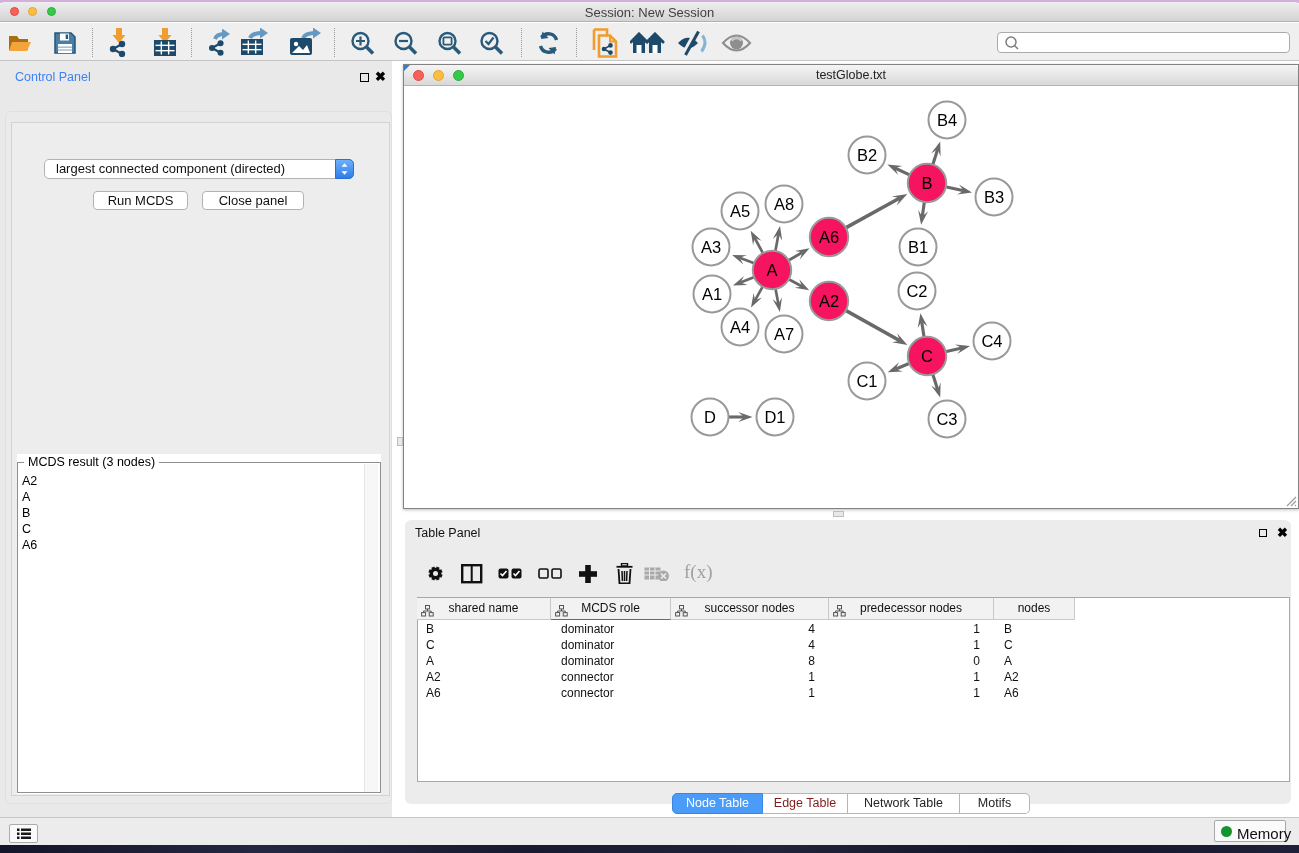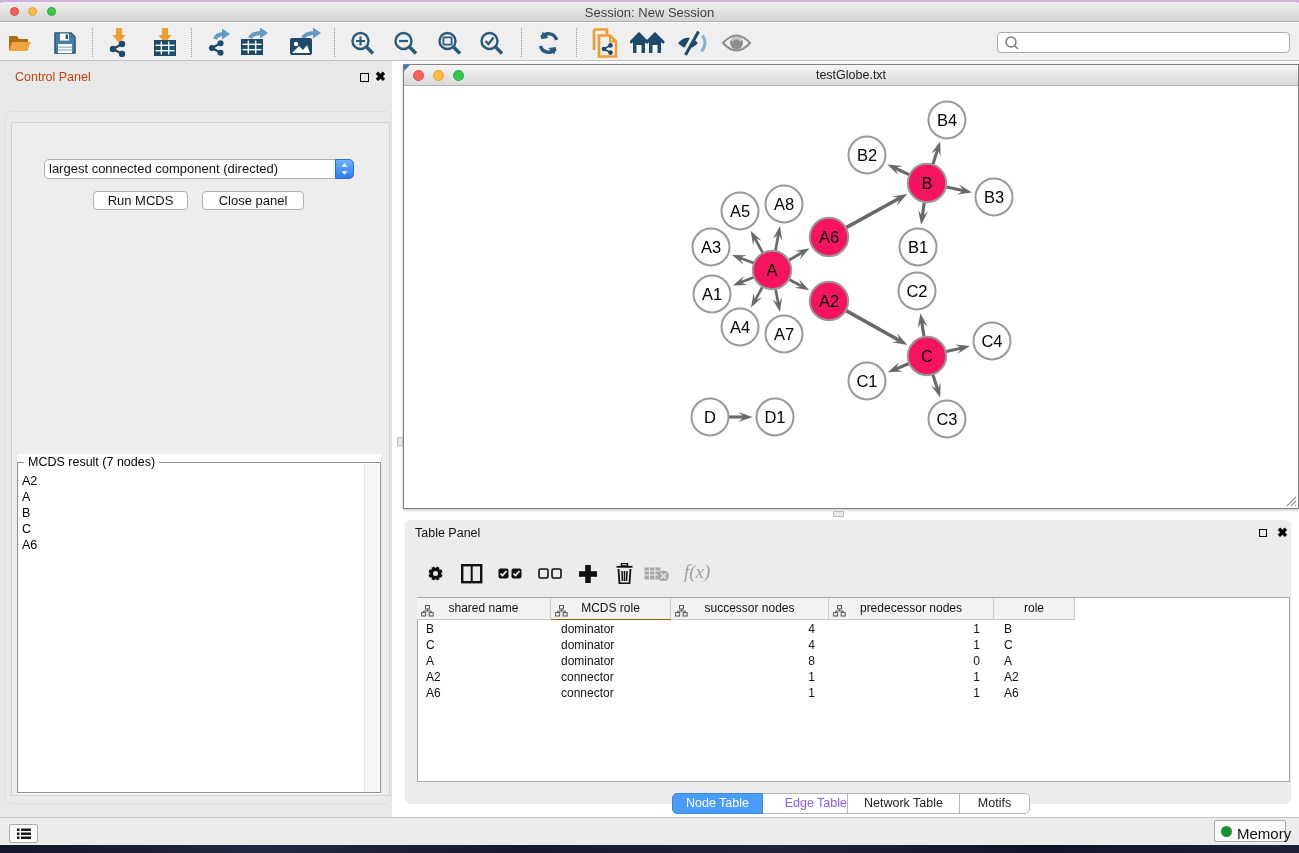--- a/index.html
+++ b/index.html
@@ -140,36 +140,36 @@
         <path d="M10.5 8.5 Q 15.5 3.5 20.5 8.5" stroke="#c9c9c9" stroke-width="2.5" fill="none"></path>
       </svg>
       <div class="abs" style="left:997px;top:9px;width:293px;height:21px;background:#fff;border:1px solid #ababab;border-radius:4px">
         <svg width="18" height="17" style="position:absolute;left:6px;top:2px">
           <circle cx="7" cy="7" r="5" fill="none" stroke="#7d7d7d" stroke-width="1.5"></circle>
           <line x1="10.5" y1="10.5" x2="14" y2="14" stroke="#7d7d7d" stroke-width="1.5"></line>
         </svg>
       </div>
     </div>
 <div class="abs" style="left:0;top:61px;width:392px;height:756px;background:#e9e9e9"></div>
-<div class="abs" style="left:15px;top:70px;font-size:12.5px;color:#c2410c">Control Panel</div>
+<div class="abs" style="left:15px;top:70px;font-size:12.5px;color:#3b82f6">Control Panel</div>
 <div class="abs" style="left:360px;top:73px;width:9px;height:9px;border:1.5px solid #000"></div>
 <div class="abs" style="left:375px;top:69px;font-size:13px;font-weight:bold;color:#000">✖</div>
 <div class="abs" style="left:5px;top:111px;width:387px;height:693px;background:#eaeaea;border:1px solid #e0e0e0;border-radius:6px"></div>
 <div class="abs" style="left:11px;top:122px;width:379px;height:674px;background:#ededed;border:1px solid #d3d3d3"></div>
-<div class="abs" style="left:44px;top:159px;width:310px;height:20px;background:#fff;border:1px solid #b2b2b2;border-radius:5px;font-size:13px;color:#111;line-height:18px;padding-left:4px">largest connected component (directed)</div>
+<div class="abs" style="left:44px;top:159px;width:310px;height:20px;background:#fff;border:1px solid #b2b2b2;border-radius:5px;font-size:13px;color:#111;line-height:18px;padding-left:11px">largest connected component (directed)</div>
 <div class="abs" style="left:335px;top:159px;width:19px;height:20px;background:linear-gradient(#6cb0fd,#2f7de9);border-radius:0 5px 5px 0;border:1px solid #2a6fd4">
  <svg width="17" height="18" style="position:absolute;left:0;top:0">
         <path d="M8.5 3.2 L11.5 6.8 L5.5 6.8 Z M8.5 14.8 L11.5 11.2 L5.5 11.2 Z" fill="#fff"></path>
       </svg>
     </div>
 <div class="abs" style="left:93px;top:191px;width:95px;height:19px;background:#fff;border:1px solid #b2b2b2;border-radius:4px;font-size:13px;color:#111;text-align:center;line-height:17px">Run MCDS</div>
 <div class="abs" style="left:202px;top:191px;width:102px;height:19px;background:#fff;border:1px solid #b2b2b2;border-radius:4px;font-size:13px;color:#111;text-align:center;line-height:17px">Close panel</div>
 <div class="abs" style="left:17px;top:454px;width:364px;height:340px;background:#fff">
   <div class="abs" style="left:0;top:8px;right:0;bottom:1px;border:1px solid #8f8f8f"></div>
-  <div class="abs" style="left:7px;top:1px;background:#fff;padding:0 4px;font-size:12.5px;color:#000">MCDS result (7 nodes)</div>
+  <div class="abs" style="left:7px;top:1px;background:#fff;padding:0 4px;font-size:12.5px;color:#000">MCDS result (3 nodes)</div>
   <div class="abs" style="left:5px;top:19px;font-size:12.5px;color:#000;line-height:16.1px">A2<br>A<br>B<br>C<br>A6</div>
   <div class="abs" style="right:3px;top:10px;width:14px;height:328px;background:#f7f7f7;border-left:1px solid #e5e5e5"></div>
 </div>
 <div id="netwin" class="abs" style="left:403px;top:64px;width:896px;height:445px;background:#fff;border:1px solid #828282;box-shadow:0 1px 3px rgba(0,0,0,0.25)">
   <div style="height:21px;background:linear-gradient(#f5f5f5,#d8d8d8);border-bottom:1px solid #b3b3b3;border-radius:4px 4px 0 0;position:relative">
     <div class="light" style="left:9px;top:5px;width:11px;height:11px;background:#f7615a;border:0.5px solid #e14942"></div>
     <div class="light" style="left:29px;top:5px;width:11px;height:11px;background:#fdbd40;border:0.5px solid #e0a434"></div>
     <div class="light" style="left:49px;top:5px;width:11px;height:11px;background:#36c84b;border:0.5px solid #2aad3e"></div>
     <div style="text-align:center;font-size:12.5px;color:#222;padding-top:3px">testGlobe.txt</div>
     <div class="abs" style="left:0;top:0;width:0;height:0;border-top:6px solid #3c7ad0;border-right:6px solid transparent"></div>
@@ -310,21 +310,21 @@
     </svg>
     <svg class="abs" style="left:644px;top:567px" width="26" height="14">
       <rect x="0.5" y="0.5" width="16" height="12" fill="#a9a9a9"></rect>
       <line x1="0.5" y1="4" x2="16.5" y2="4" stroke="#ececec" stroke-width="1"></line>
       <line x1="0.5" y1="8" x2="16.5" y2="8" stroke="#ececec" stroke-width="1"></line>
       <line x1="5.5" y1="0.5" x2="5.5" y2="12.5" stroke="#ececec" stroke-width="1"></line>
       <line x1="11" y1="0.5" x2="11" y2="12.5" stroke="#ececec" stroke-width="1"></line>
       <circle cx="19.5" cy="9" r="5.5" fill="#a9a9a9"></circle>
       <path d="M17 6.5 L22 11.5 M22 6.5 L17 11.5" stroke="#ececec" stroke-width="1.6"></path>
     </svg>
-    <div class="abs" style="left:684px;top:561px;font-family:'Liberation Serif',serif;font-style:italic;font-size:19px;color:#a0a0a0">f(x)</div>
+    <div class="abs" style="left:684px;top:561px;font-family:'Liberation Serif',serif;font-size:19px;color:#a0a0a0">f(x)</div>
 <div class="abs" style="left:417px;top:597px;width:873px;height:185px;background:#fff;border:1px solid #a8a8a8"></div>
     <div class="abs" style="left:417px;top:598px;width:134px;height:22px;background:#f2f2f2;border-right:1px solid #c9c9c9;border-bottom:1px solid #c9c9c9;font-size:12px;color:#111;text-align:center;line-height:21px">shared name</div>
     <div class="abs" style="left:421px;top:603px"><svg width="13" height="12">
         <rect x="4.5" y="0.5" width="4" height="3.4" fill="none" stroke="#555" stroke-width="1"></rect>
         <rect x="0.6" y="7.6" width="4" height="3.4" fill="none" stroke="#555" stroke-width="1"></rect>
         <rect x="8.2" y="7.6" width="4" height="3.4" fill="none" stroke="#555" stroke-width="1"></rect>
         <path d="M6.5 4 V6 M2.6 7.6 V6 H10.2 V7.6" fill="none" stroke="#555" stroke-width="1"></path>
       </svg></div>
     <div class="abs" style="left:551px;top:598px;width:120px;height:22px;background:#f2f2f2;border-right:1px solid #c9c9c9;border-bottom:1px solid #a16207;font-size:12px;color:#111;text-align:center;line-height:21px">MCDS role</div>
     <div class="abs" style="left:555px;top:603px"><svg width="13" height="12">
@@ -340,21 +340,21 @@
         <rect x="8.2" y="7.6" width="4" height="3.4" fill="none" stroke="#555" stroke-width="1"></rect>
         <path d="M6.5 4 V6 M2.6 7.6 V6 H10.2 V7.6" fill="none" stroke="#555" stroke-width="1"></path>
       </svg></div>
     <div class="abs" style="left:829px;top:598px;width:165px;height:22px;background:#f2f2f2;border-right:1px solid #c9c9c9;border-bottom:1px solid #c9c9c9;font-size:12px;color:#111;text-align:center;line-height:21px">predecessor nodes</div>
     <div class="abs" style="left:833px;top:603px"><svg width="13" height="12">
         <rect x="4.5" y="0.5" width="4" height="3.4" fill="none" stroke="#555" stroke-width="1"></rect>
         <rect x="0.6" y="7.6" width="4" height="3.4" fill="none" stroke="#555" stroke-width="1"></rect>
         <rect x="8.2" y="7.6" width="4" height="3.4" fill="none" stroke="#555" stroke-width="1"></rect>
         <path d="M6.5 4 V6 M2.6 7.6 V6 H10.2 V7.6" fill="none" stroke="#555" stroke-width="1"></path>
       </svg></div>
-    <div class="abs" style="left:994px;top:598px;width:81px;height:22px;background:#f2f2f2;border-right:1px solid #c9c9c9;border-bottom:1px solid #c9c9c9;font-size:12px;color:#111;text-align:center;line-height:21px">role</div>
+    <div class="abs" style="left:994px;top:598px;width:81px;height:22px;background:#f2f2f2;border-right:1px solid #c9c9c9;border-bottom:1px solid #c9c9c9;font-size:12px;color:#111;text-align:center;line-height:21px">nodes</div>
     <div class="abs" style="left:426px;top:622px;font-size:12px;color:#111">B</div>
     <div class="abs" style="left:561px;top:622px;font-size:12px;color:#111">dominator</div>
     <div class="abs" style="left:671px;top:622px;width:144px;text-align:right;font-size:12px;color:#111">4</div>
     <div class="abs" style="left:829px;top:622px;width:151px;text-align:right;font-size:12px;color:#111">1</div>
     <div class="abs" style="left:1004px;top:622px;font-size:12px;color:#111">B</div>
     <div class="abs" style="left:426px;top:638px;font-size:12px;color:#111">C</div>
     <div class="abs" style="left:561px;top:638px;font-size:12px;color:#111">dominator</div>
     <div class="abs" style="left:671px;top:638px;width:144px;text-align:right;font-size:12px;color:#111">4</div>
     <div class="abs" style="left:829px;top:638px;width:151px;text-align:right;font-size:12px;color:#111">1</div>
     <div class="abs" style="left:1004px;top:638px;font-size:12px;color:#111">C</div>
@@ -368,21 +368,21 @@
     <div class="abs" style="left:671px;top:670px;width:144px;text-align:right;font-size:12px;color:#111">1</div>
     <div class="abs" style="left:829px;top:670px;width:151px;text-align:right;font-size:12px;color:#111">1</div>
     <div class="abs" style="left:1004px;top:670px;font-size:12px;color:#111">A2</div>
     <div class="abs" style="left:426px;top:686px;font-size:12px;color:#111">A6</div>
     <div class="abs" style="left:561px;top:686px;font-size:12px;color:#111">connector</div>
     <div class="abs" style="left:671px;top:686px;width:144px;text-align:right;font-size:12px;color:#111">1</div>
     <div class="abs" style="left:829px;top:686px;width:151px;text-align:right;font-size:12px;color:#111">1</div>
     <div class="abs" style="left:1004px;top:686px;font-size:12px;color:#111">A6</div>
 <div class="abs" style="left:672px;top:793px;height:21px;font-size:12.5px">
 <div style="position:absolute;left:0;top:0;width:91px;height:21px;background:#4a9cf8;border:1px solid #3a87e0;border-radius:5px 0 0 5px;color:#fff;text-align:center;line-height:19px">Node Table</div>
-<div style="position:absolute;left:91px;top:0;width:85px;height:21px;background:#fff;border:1px solid #b5b5b5;border-left:none;color:#8b5cf6;text-align:right;line-height:19px">Edge Table</div>
+<div style="position:absolute;left:91px;top:0;width:85px;height:21px;background:#fff;border:1px solid #b5b5b5;border-left:none;color:#7f1d1d;text-align:center;line-height:19px">Edge Table</div>
 <div style="position:absolute;left:176px;top:0;width:112px;height:21px;background:#fff;border:1px solid #b5b5b5;border-left:none;color:#222;text-align:center;line-height:19px">Network Table</div>
 <div style="position:absolute;left:288px;top:0;width:70px;height:21px;background:#fff;border:1px solid #b5b5b5;border-left:none;border-radius:0 5px 5px 0;color:#222;text-align:center;line-height:19px">Motifs</div>
 </div>
 <div class="abs" style="left:0;top:817px;width:1299px;height:28px;background:#ececec;border-top:1px solid #c6c6c6"></div>
 <div class="abs" style="left:9px;top:824px;width:29px;height:19px;background:#fafafa;border:1px solid #ababab;border-radius:2px">
   <svg width="27" height="17">
         <g fill="#1a1a1a">
           <rect x="7" y="3.5" width="2.5" height="2.5"></rect>
           <rect x="11" y="3.5" width="10" height="2.5"></rect>
           <rect x="7" y="7.5" width="2.5" height="2.5"></rect>

